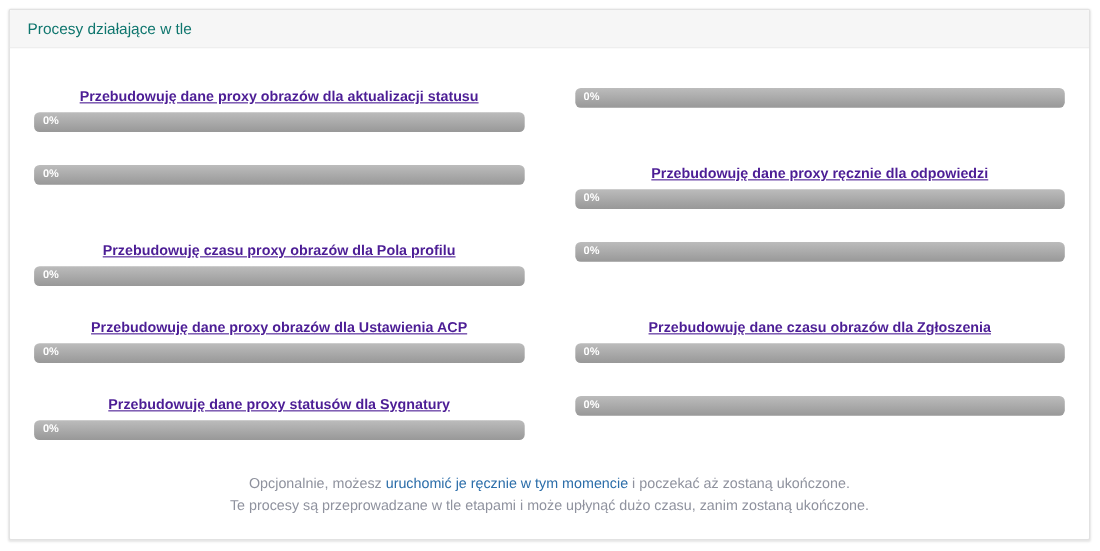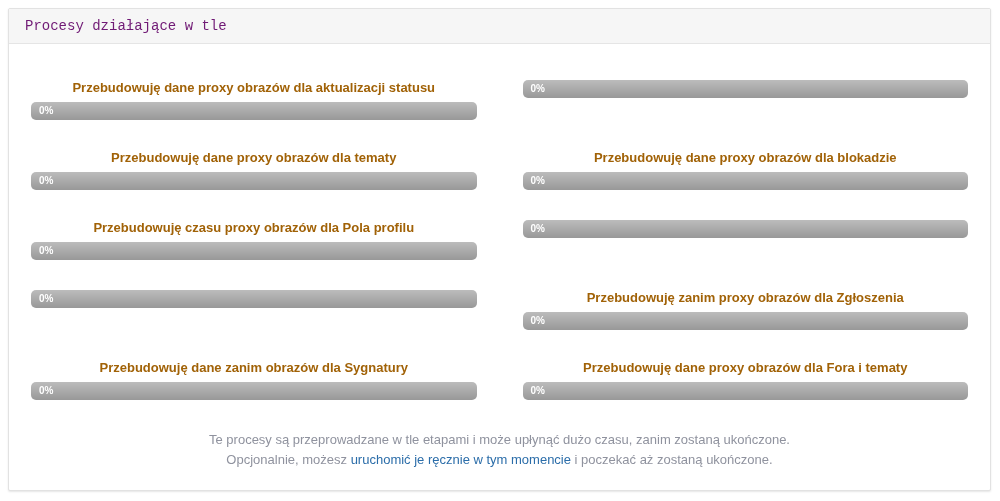--- a/index.html
+++ b/index.html
@@ -23,42 +23,42 @@
     background: #ffffff;
     border: 1px solid #e2e2e2;
     border-radius: 2px;
     box-shadow: 0 1px 2px rgba(0,0,0,0.10);
   }
   .panel-header {
     background: #f6f6f6;
     border-bottom: 1px solid #e5e5e5;
     padding: 9px 16px;
     font-size: 14px;
-    color: #701a75;
+    color: #0f766e;
     border-radius: 2px 2px 0 0;
-    font-family: Liberation Mono, monospace;
   }
   .panel-body {
     padding: 36px 22px 20px 22px;
   }
   .process-grid {
     display: grid;
     grid-template-columns: 1fr 1fr;
     column-gap: 46px;
   }
   .process {
     margin-bottom: 30px;
   }
   .process-label {
     text-align: center;
     font-size: 13px;
     font-weight: bold;
-    color: #a16207;
+    color: #4c1d95;
     margin-bottom: 7px;
     line-height: 15px;
+    text-decoration: underline;
   }
   .progress-track {
     position: relative;
     height: 18px;
     border-radius: 5px;
     background: linear-gradient(to bottom, #bcbcbc, #989898);
     overflow: hidden;
   }
   .progress-fill {
     position: absolute;
@@ -108,29 +108,28 @@
         </div>
 
         <div class="process">
           <div class="progress-track">
             <div class="progress-fill" style="width: 0%;"></div>
             <span class="progress-text">0%</span>
           </div>
         </div>
 
         <div class="process">
-          <div class="process-label">Przebudowuję dane proxy obrazów dla tematy</div>
           <div class="progress-track">
             <div class="progress-fill" style="width: 0%;"></div>
             <span class="progress-text">0%</span>
           </div>
         </div>
 
         <div class="process">
-          <div class="process-label">Przebudowuję dane proxy obrazów dla blokadzie</div>
+          <div class="process-label">Przebudowuję dane proxy ręcznie dla odpowiedzi</div>
           <div class="progress-track">
             <div class="progress-fill" style="width: 0%;"></div>
             <span class="progress-text">0%</span>
           </div>
         </div>
 
         <div class="process">
           <div class="process-label">Przebudowuję czasu proxy obrazów dla Pola profilu</div>
           <div class="progress-track">
             <div class="progress-fill" style="width: 0%;"></div>
@@ -139,52 +138,52 @@
         </div>
 
         <div class="process">
           <div class="progress-track">
             <div class="progress-fill" style="width: 0%;"></div>
             <span class="progress-text">0%</span>
           </div>
         </div>
 
         <div class="process">
+          <div class="process-label">Przebudowuję dane proxy obrazów dla Ustawienia ACP</div>
           <div class="progress-track">
             <div class="progress-fill" style="width: 0%;"></div>
             <span class="progress-text">0%</span>
           </div>
         </div>
 
         <div class="process">
-          <div class="process-label">Przebudowuję zanim proxy obrazów dla Zgłoszenia</div>
+          <div class="process-label">Przebudowuję dane czasu obrazów dla Zgłoszenia</div>
           <div class="progress-track">
             <div class="progress-fill" style="width: 0%;"></div>
             <span class="progress-text">0%</span>
           </div>
         </div>
 
         <div class="process">
-          <div class="process-label">Przebudowuję dane zanim obrazów dla Sygnatury</div>
+          <div class="process-label">Przebudowuję dane proxy statusów dla Sygnatury</div>
           <div class="progress-track">
             <div class="progress-fill" style="width: 0%;"></div>
             <span class="progress-text">0%</span>
           </div>
         </div>
 
         <div class="process">
-          <div class="process-label">Przebudowuję dane proxy obrazów dla Fora i tematy</div>
           <div class="progress-track">
             <div class="progress-fill" style="width: 0%;"></div>
             <span class="progress-text">0%</span>
           </div>
         </div>
 
       </div>
 
       <div class="footer-note">
+        <p><span>Opcjonalnie, możesz </span><a href="#">uruchomić je ręcznie w tym momencie</a><span> i poczekać aż zostaną ukończone.</span></p>
         <p>Te procesy są przeprowadzane w tle etapami i może upłynąć dużo czasu, zanim zostaną ukończone.</p>
-        <p><span>Opcjonalnie, możesz </span><a href="#">uruchomić je ręcznie w tym momencie</a><span> i poczekać aż zostaną ukończone.</span></p>
       </div>
 
     </div>
   </div>
 </div>
 
 </body></html>

